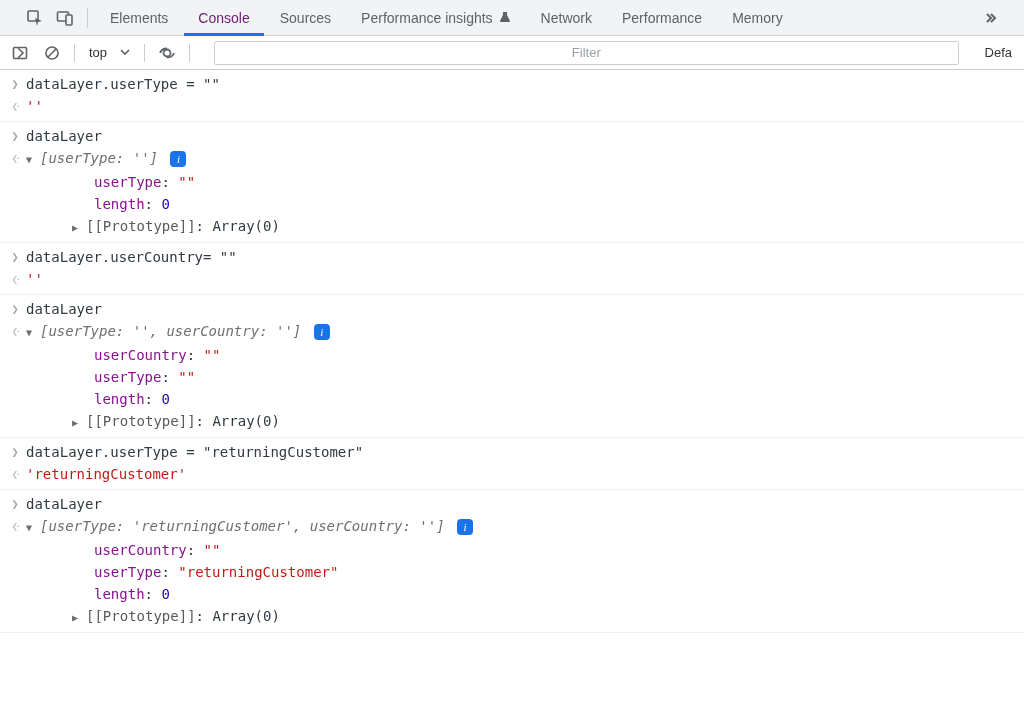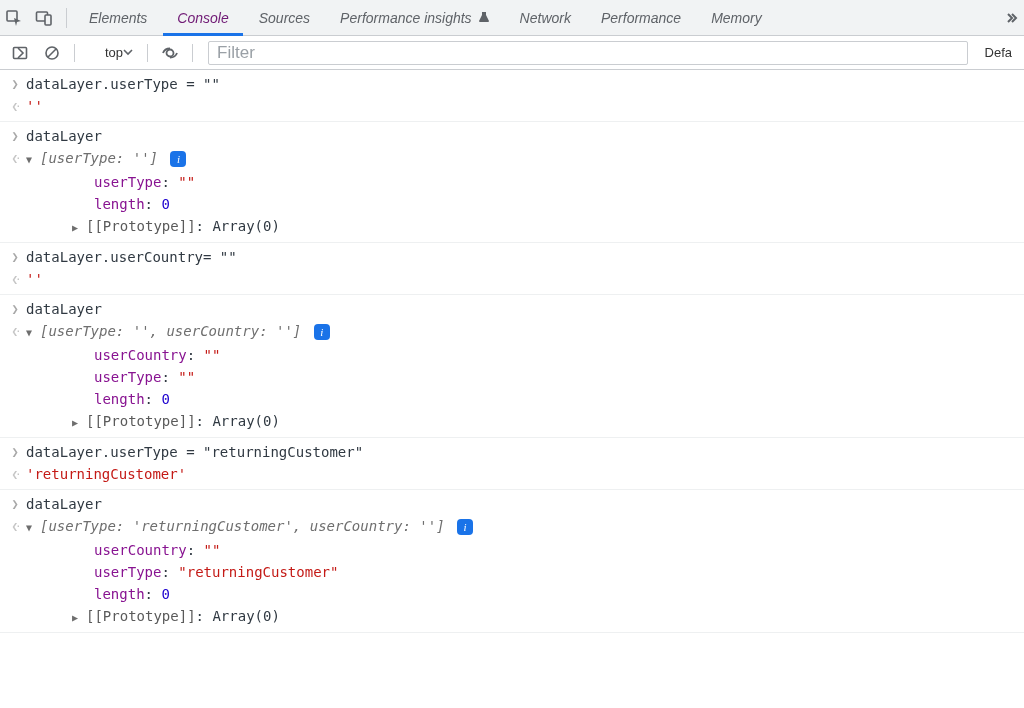--- a/index.html
+++ b/index.html
@@ -11,23 +11,22 @@
     width: 1024px;
     height: 708px;
     overflow: hidden;
   }
   .tabbar {
     display: flex;
     align-items: center;
     height: 36px;
     background: #f1f3f4;
     border-bottom: 1px solid #cacdd1;
-    padding: 0 0;
+    padding: 0 21px;
     gap: 2px;
-    font-style: italic;
   }
   .tb-icon {
     width: 28px; height: 28px;
     display: flex; align-items: center; justify-content: center;
     color: #5f6368;
   }
   .tb-divider { width:1px; height:20px; background:#cacdd1; margin:0 6px; }
   .tab {
     padding: 0 14px;
     height: 36px;
@@ -51,32 +50,33 @@
     gap: 4px;
   }
   .tb-btn {
     width: 28px; height: 28px;
     display: flex; align-items: center; justify-content: center;
     color: #5f6368;
     cursor:pointer;
   }
   .tb-sep { width:1px; height:18px; background:#cacdd1; margin:0 4px;}
   .context-select {
-    display:flex; align-items:flex-start; gap:0;
-    padding:0 6px; color:#333; font-size:13px; cursor:pointer;margin-left:16px;
+    display:flex; align-items:flex-start; gap:13px;
+    padding:0 6px; color:#333; font-size:13px; cursor:pointer;
   }
   .filter-input {
     flex:1;
     height: 24px;
     border:1px solid #cacdd1;
     border-radius:2px;
     padding:0 8px;
-    font-size:17px;
+    font-size:13px;
     color:#333;
-    margin: 0 7px;
+    margin: 0 16px;
+    text-align: center;
   }
   .filter-input::placeholder { color:#9aa0a6; }
   .levels {
     padding:0 6px; color:#333; font-size:13px;
   }
   .console {
     font-family: Consolas, Menlo, monospace;
     font-size: 14px;
   }
   .entry {

